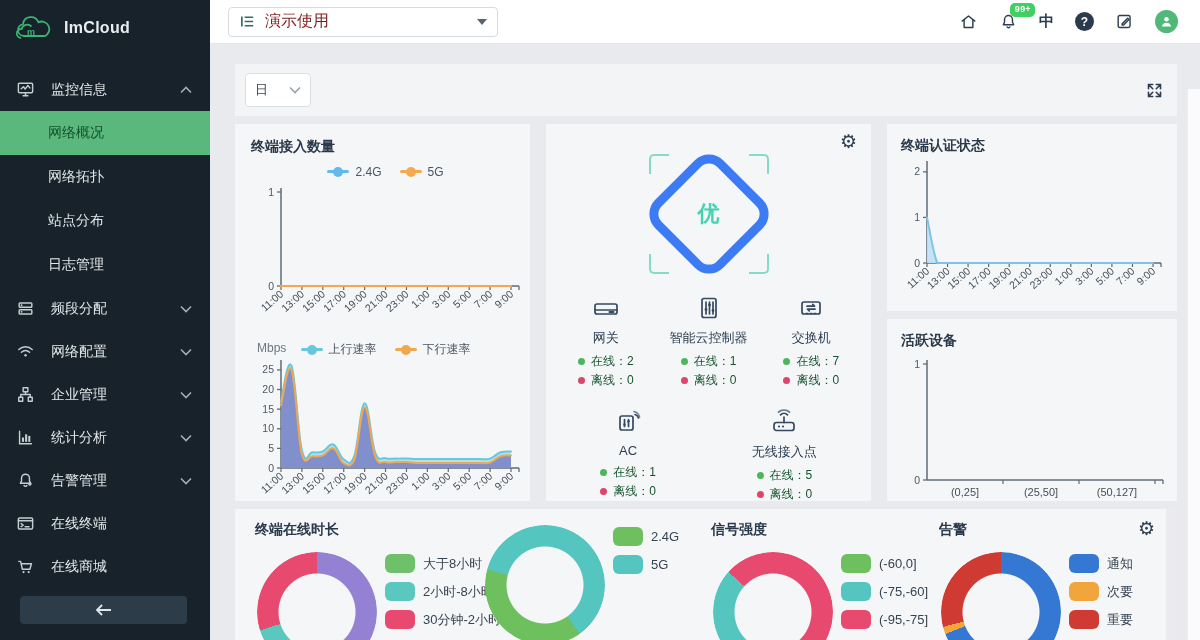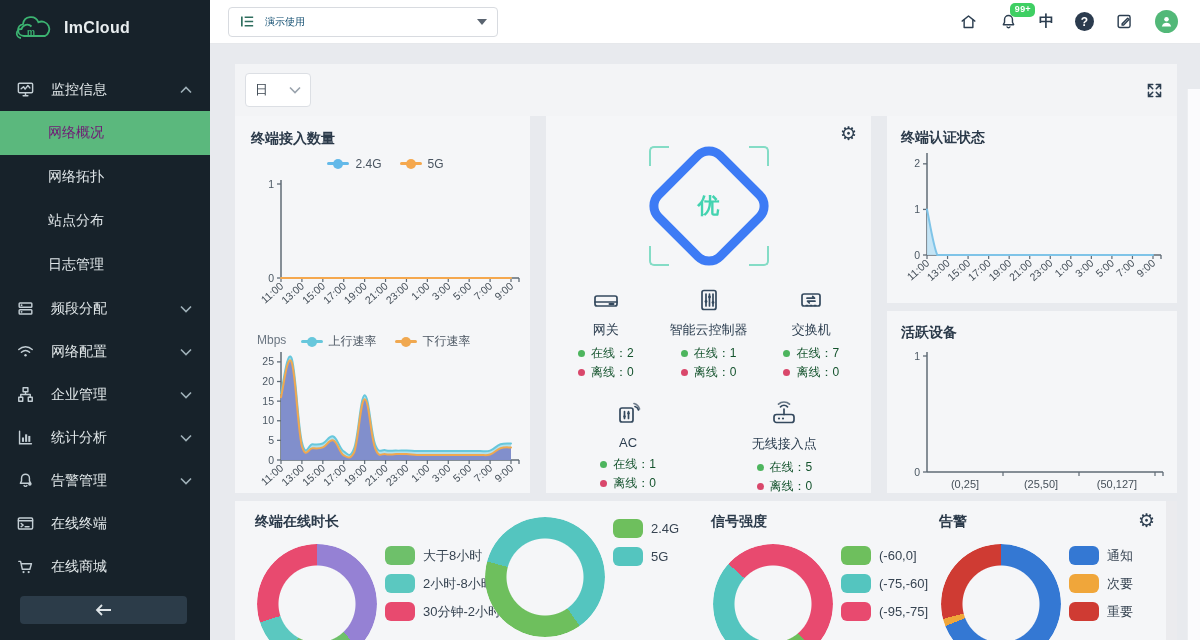--- a/index.html
+++ b/index.html
@@ -14,33 +14,33 @@
   .logo-text { font-size:16px; font-weight:bold; color:#e8edef; letter-spacing:.3px; }
   #side-menu { margin-top:12px; }
   .menu-group { height:43px; display:flex; align-items:center; gap:16px; padding:0 18px 0 16px;
     font-size:14px; cursor:pointer; }
   .menu-group .gicon { width:19px; height:19px; color:#c3ced4; display:inline-flex; }
   .menu-group .gicon svg { width:19px; height:19px; }
   .menu-group .glabel { flex:1; color:#e2e8ea; }
   .menu-group .chev { color:#9fb0b8; display:inline-flex; }
   .submenu li { height:44px; display:flex; align-items:center; padding-left:48px;
     font-size:14px; color:#dfe5e8; cursor:pointer; }
-  .submenu li.active { background:#5bb87d; color:#701a75; }
+  .submenu li.active { background:#5bb87d; color:#14532d; }
   .collapse-btn { position:absolute; left:20px; right:23px; bottom:16px; height:28px;
     background:#2c3c49; border-radius:4px; display:flex; align-items:center; justify-content:center;
     color:#dfe5e8; cursor:pointer; font-size:15px; }
 
   
   .main { flex:1; display:flex; flex-direction:column; position:relative; }
   .topbar { height:44px; background:#fff; border-bottom:1px solid #e6e8eb; display:flex;
     align-items:center; justify-content:space-between; padding:0 22px 0 18px; }
   .org-select { width:270px; height:30px; border:1px solid #d8dbe0; border-radius:4px;
     display:flex; align-items:center; padding:0 10px; gap:9px; cursor:pointer; background:#fff; }
   .org-select .oicon { color:#2f6e5e; display:inline-flex; }
-  .org-select .olabel { flex:1; font-size:10px; color:#0c4a6e; }
+  .org-select .olabel { flex:1; font-size:16px; color:#7f1d1d; }
   .org-caret { width:0; height:0; border-left:5px solid transparent; border-right:5px solid transparent;
     border-top:6px solid #5a6470; }
   .topbar-icons { display:flex; align-items:center; gap:21px; }
   .tico { color:#2c3e50; display:inline-flex; position:relative; cursor:pointer; }
   .tico svg { width:19px; height:19px; }
   .badge { position:absolute; top:-9px; left:11px; background:#3fcf63; color:#fff; font-size:9px;
     font-weight:bold; padding:1.5px 4.5px; border-radius:5px; line-height:1.2;font-family:Liberation Mono, monospace; }
   .lang { font-size:15px; font-weight:bold; color:#2c3e50; cursor:pointer; }
   .qmark { width:19px; height:19px; border-radius:50%; background:#2b3b4e; color:#fff; font-size:12px;
     font-weight:bold; display:flex; align-items:center; justify-content:center; cursor:pointer; }
@@ -53,21 +53,21 @@
     border-left:1px solid #eceef1; z-index:5; }
 
   .toolbar { width:942px; height:52px; background:#f3f4f6; display:flex; align-items:center;
     justify-content:space-between; padding:0 14px 0 10px; }
   .period-select { width:66px; height:34px; background:#fff; border:1px solid #dcdfe4; border-radius:4px;
     display:flex; align-items:center; justify-content:space-between; padding:0 9px; cursor:pointer; }
   .period-select .plabel { font-size:13px; color:#3a4550; }
   .period-select .pchev { color:#9aa3ad; display:inline-flex; }
   .fullscreen { color:#2c3e50; display:inline-flex; cursor:pointer; }
 
-  .row1 { display:flex; gap:16px; margin-top:0; height:377px; width:942px; }
+  .row1 { display:flex; gap:16px; margin-top:8px; height:377px; width:942px; }
   .card { background:#f5f6f8; position:relative; }
   .card h3 { font-size:14px; color:#2b3a4a; font-weight:bold; }
   .card-a { width:295px; padding:14px 10px 0 16px; }
   .card-b { width:339px; }
   .col-c { width:292px; display:flex; flex-direction:column; gap:8px; }
   .card-c1 { height:187px; padding:13px 10px 0 14px; }
   .card-c2 { height:182px; padding:13px 10px 0 14px; }
 
   .legend-row { position:relative; text-align:center; height:18px; margin-top:6px; font-size:12px; color:#4a5561; }
   .legend-row .unit { position:absolute; left:6px; top:1px; font-size:12px; color:#6b7682; }

